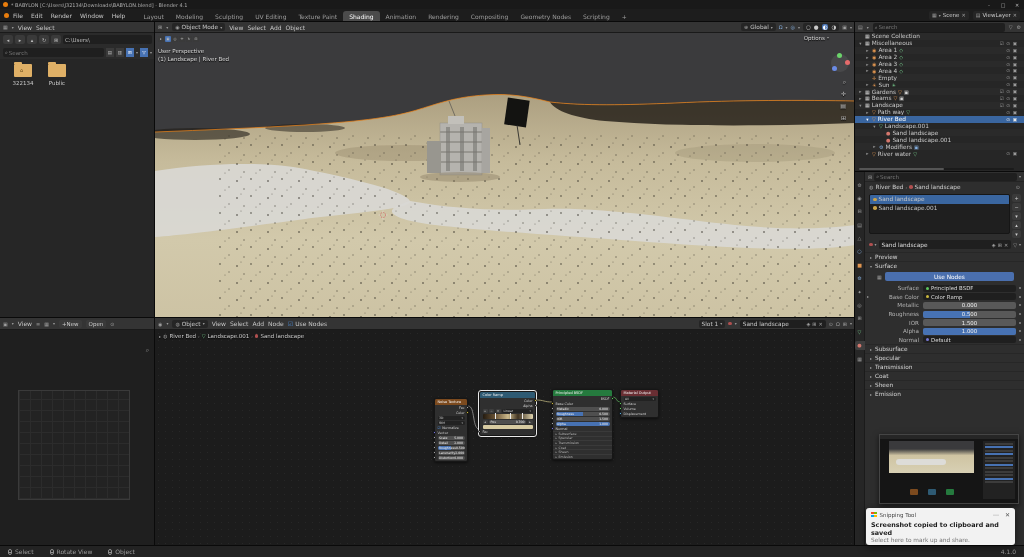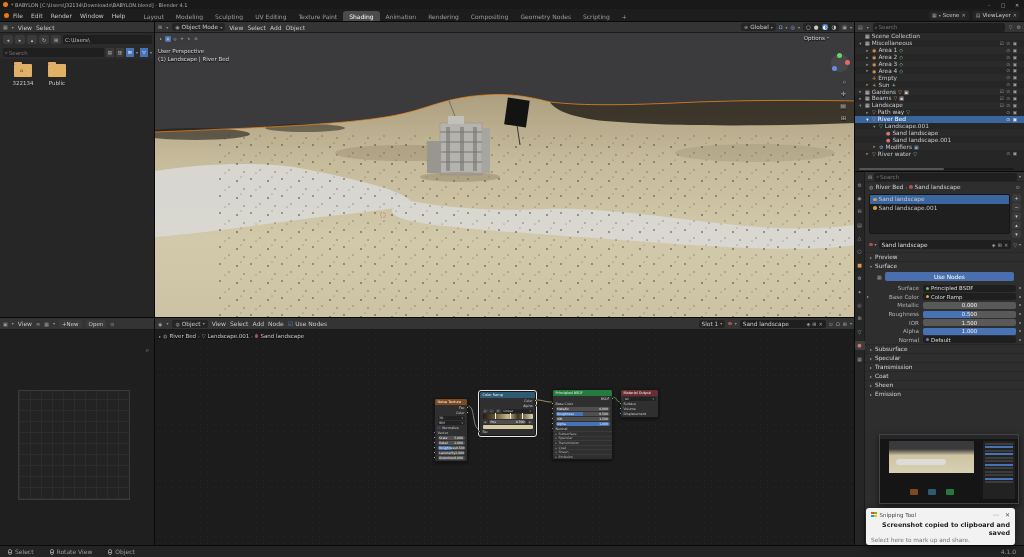--- a/index.html
+++ b/index.html
@@ -126,21 +126,21 @@
 #thumb .t-side i{display:block;height:2px;margin:1.5px 2px;background:#3c3c3c;}
 #thumb .t-side i.b{background:#4772b3;}
 #thumb .t-node{position:absolute;bottom:8px;width:8px;height:6px;border-radius:1px;}
 
 #notif{position:absolute;left:866px;top:508px;width:149px;height:37px;background:#f2f2f2;border-radius:3px;box-shadow:0 2px 8px rgba(0,0,0,.55);color:#1b1b1b;z-index:30;}
 #notif .nt-h{display:flex;align-items:center;gap:3px;padding:3px 5px 1px;}
 .mslogo{display:grid;grid-template-columns:2.5px 2.5px;grid-template-rows:2.5px 2.5px;gap:0.5px;}
 .mslogo i{display:block;}
 #notif .nt-title{font-size:5.5px;color:#444;}
 #notif .nt-x{margin-left:auto;display:flex;gap:6px;color:#555;font-size:6px;}
-#notif .nt-b{padding:2px 5px 0;font-size:6.4px;font-weight:bold;color:#1a1a1a;text-align:right;}
+#notif .nt-b{padding:2px 5px 0;font-size:6.4px;font-weight:bold;color:#1a1a1a;}
 #notif .nt-s{padding:0 5px;font-size:5.8px;color:#767676;}
 
 #status{left:0;top:545px;width:1024px;height:12px;background:#232323;border-top:1px solid #0a0a0a;display:flex;align-items:center;gap:16px;padding:0 8px;font-size:6px;color:#9c9c9c;position:absolute;}
 .hint{display:flex;align-items:center;gap:3px;}
 .mouse{width:4px;height:6px;border:0.8px solid #8f8f8f;border-radius:2px;position:relative;}
 .mouse::before{content:"";position:absolute;left:0;right:0;top:2px;height:0.6px;background:#8f8f8f;}
 </style>
 </head>
 <body>
 

